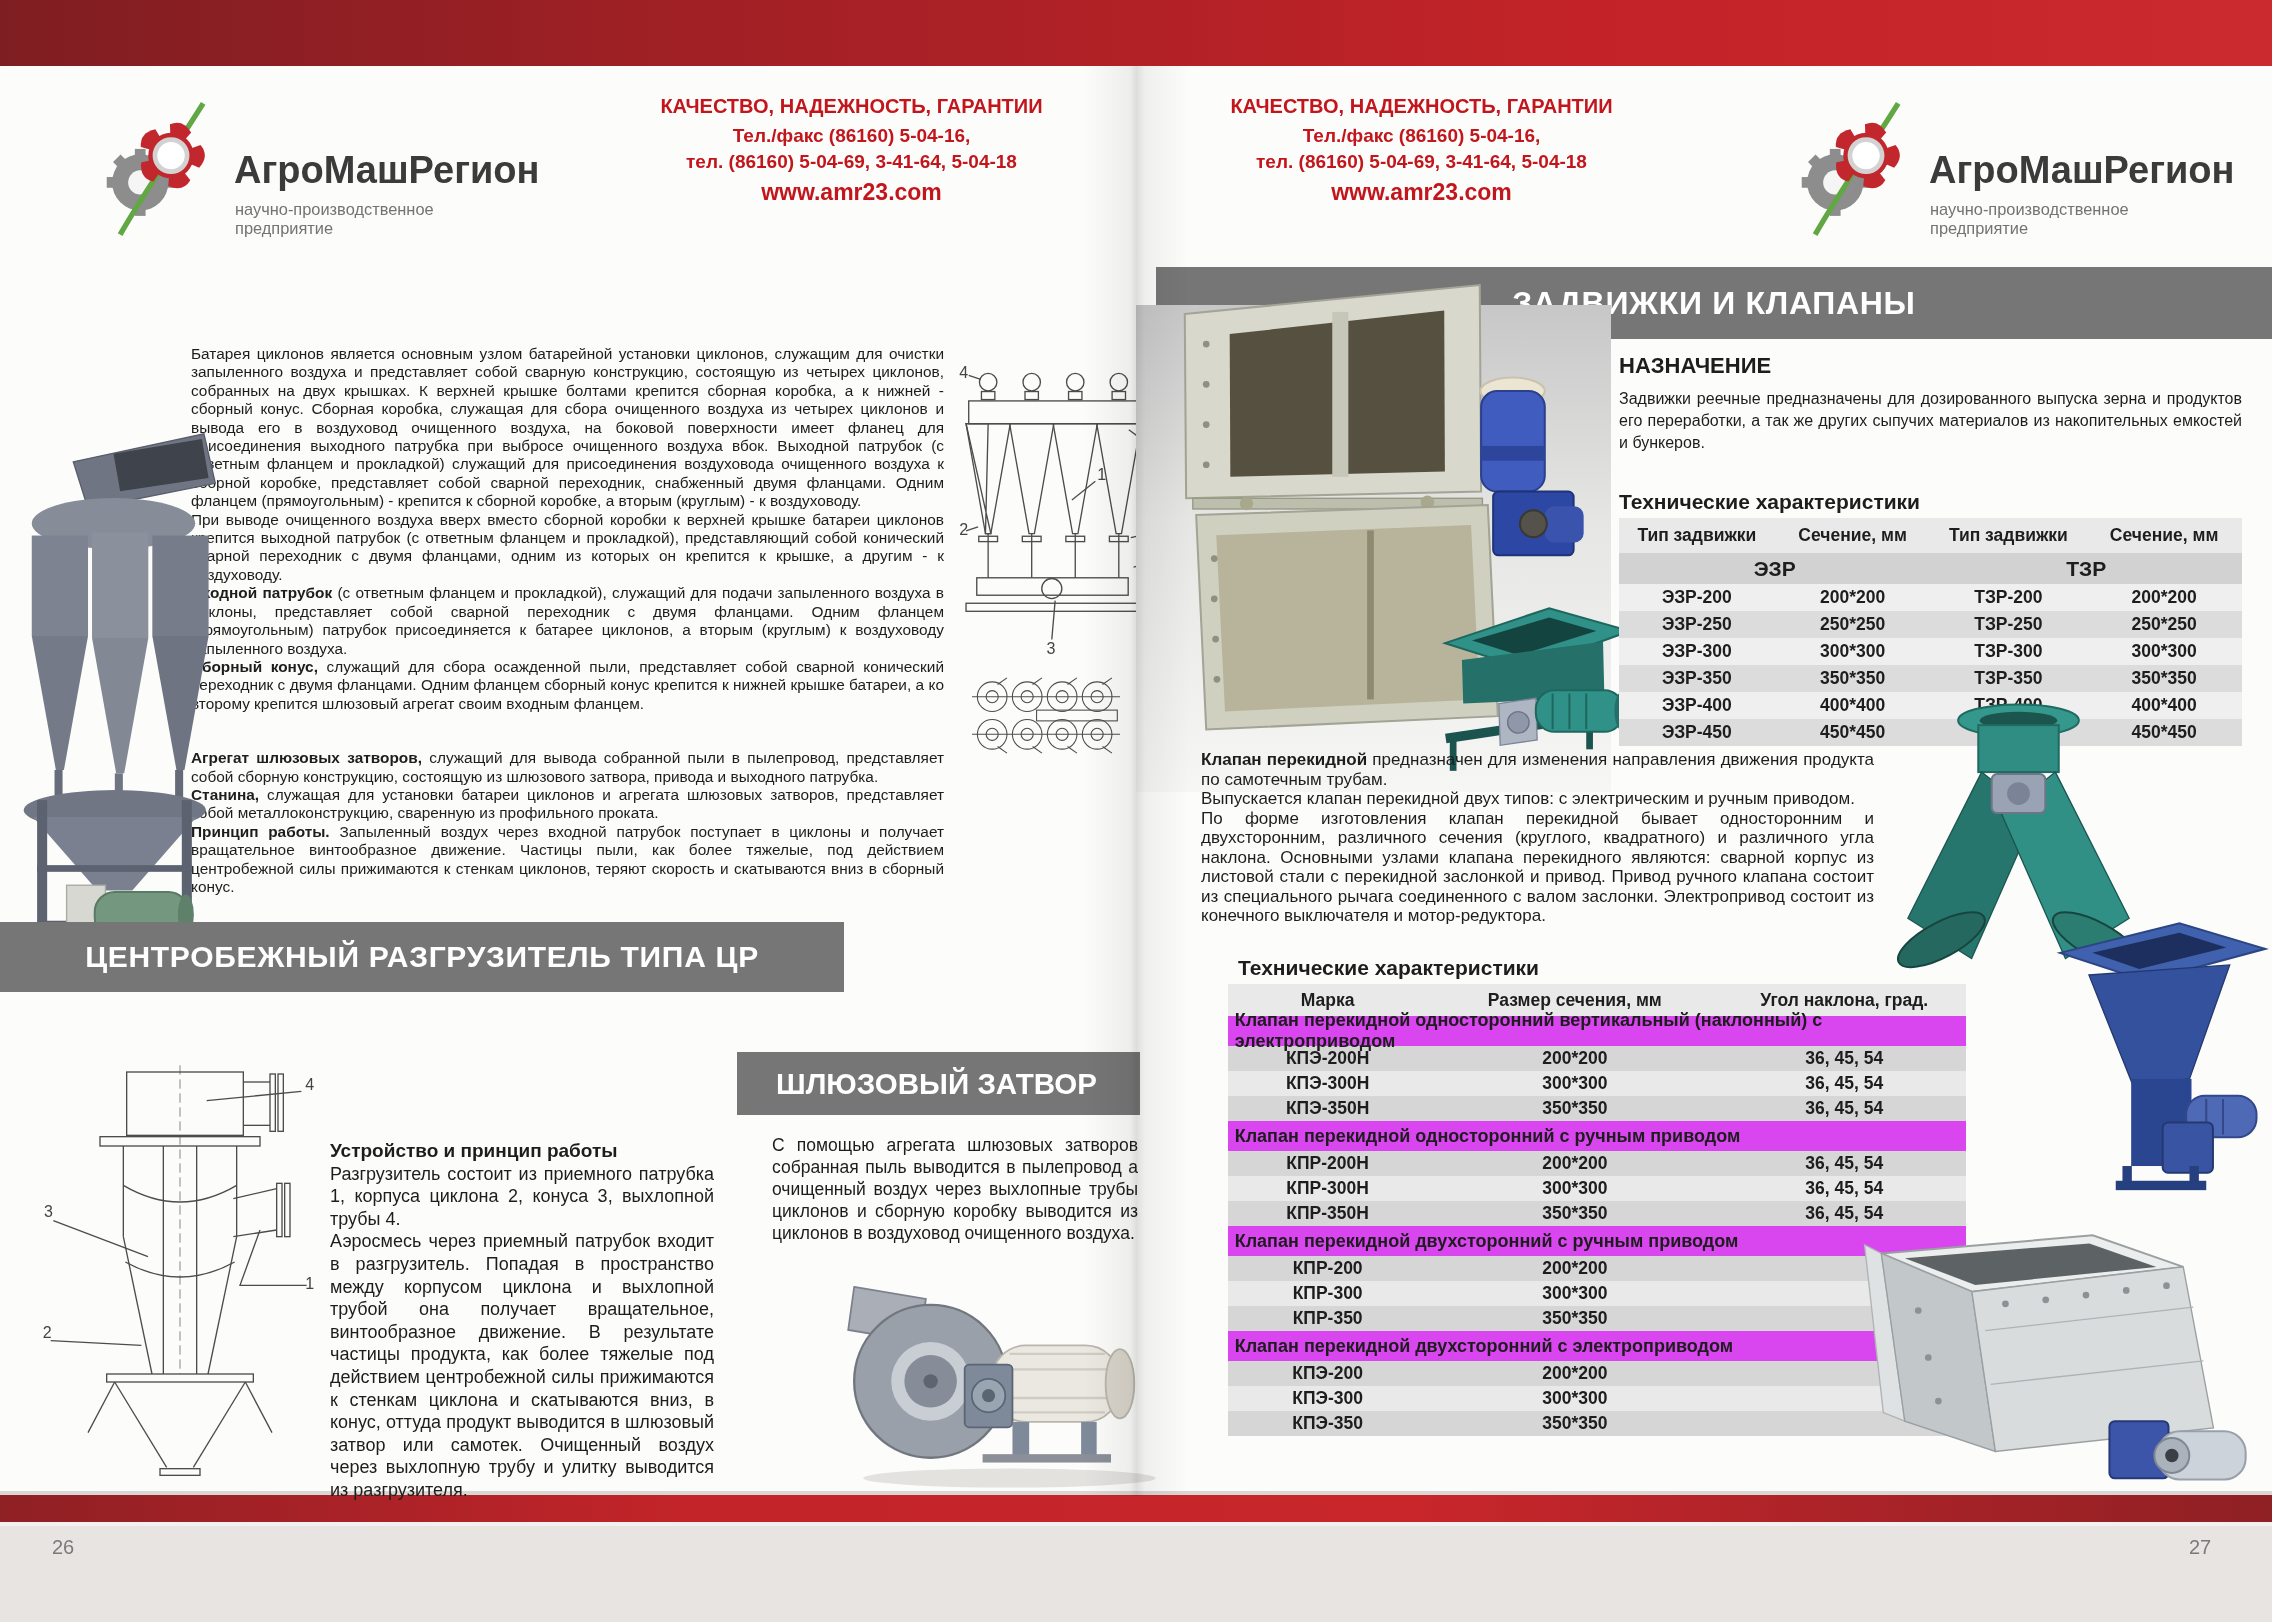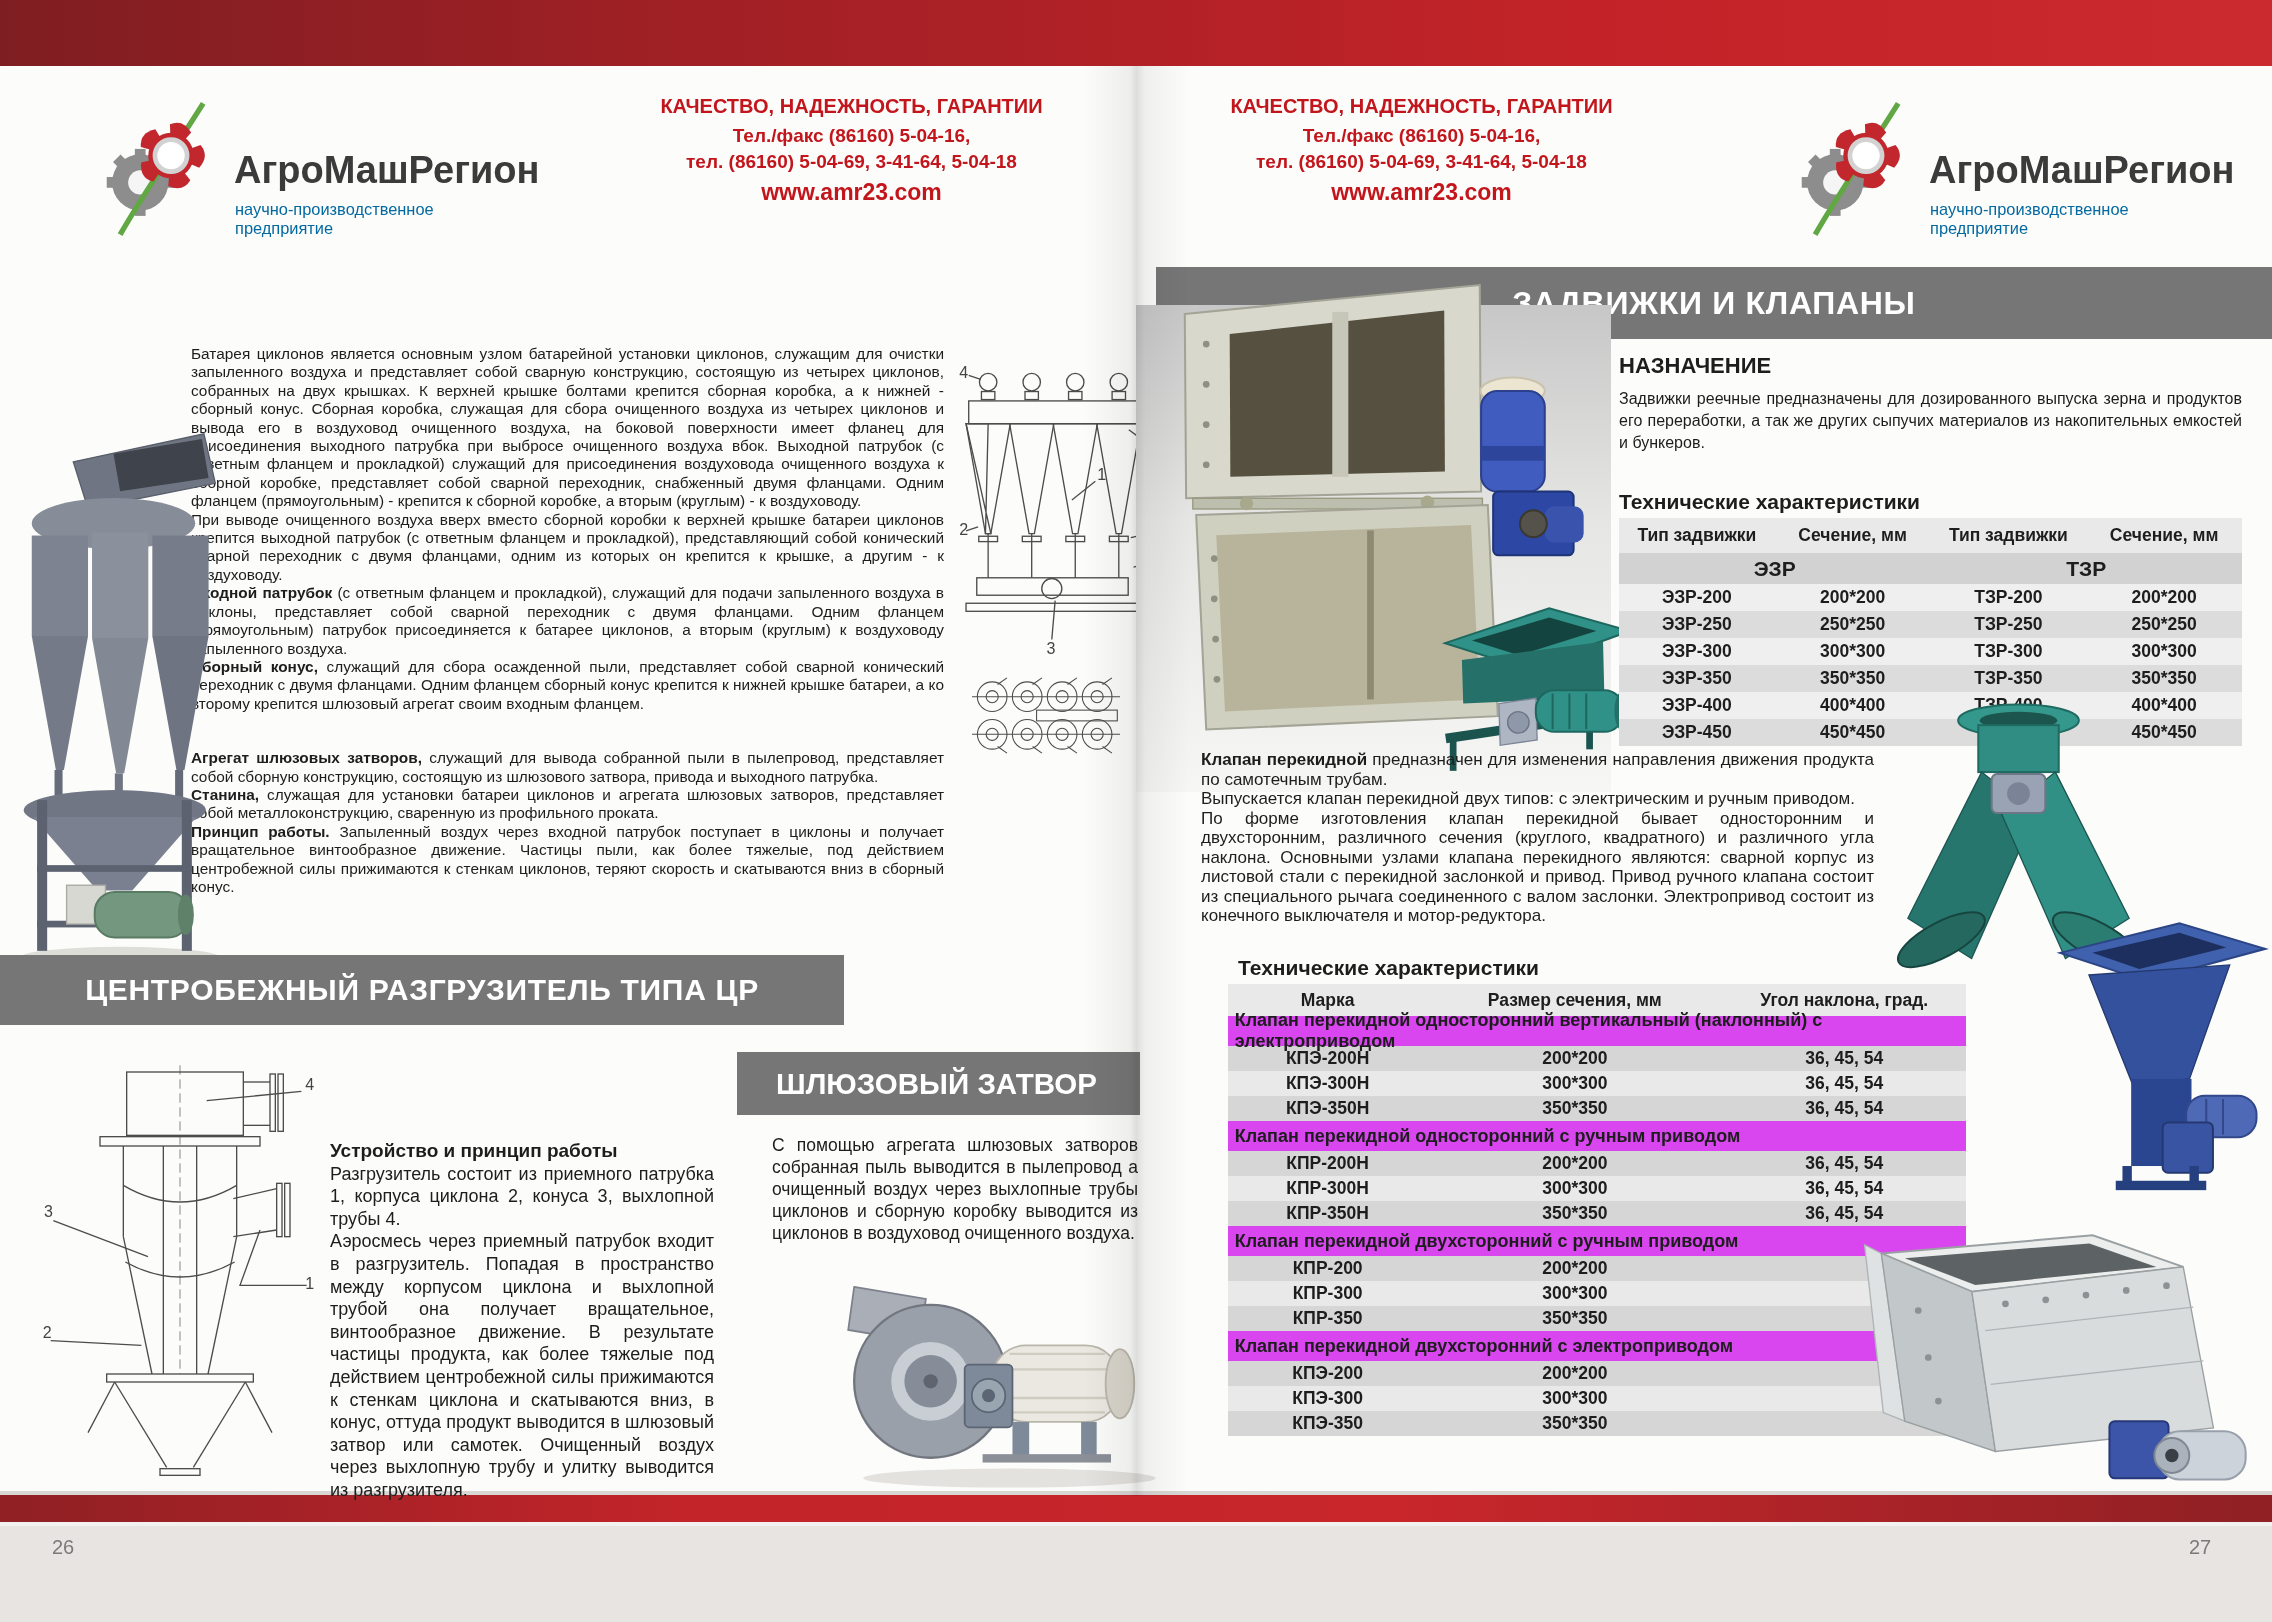--- a/index.html
+++ b/index.html
@@ -5,21 +5,21 @@
   html,body{margin:0;padding:0;background:#9a9a9a;}
   .spread{position:relative;width:2273px;height:1623px;background:#fcfcfb;overflow:hidden;
           font-family:"Liberation Sans",sans-serif;color:#1d1d1d;}
   .abs{position:absolute;}
   .just{text-align:justify;}
   .bold{font-weight:bold;}
   .graybar{background:#767676;color:#fff;font-weight:bold;display:flex;align-items:center;}
   .center{justify-content:center;text-align:center;}
   .redtxt{color:#c3161c;font-weight:bold;}
   .brand{font-weight:bold;color:#3b3b3b;}
-  .sub{color:#0369a1;}
+  .sub{color:#737373;}
   p{margin:0;}
   .gap{margin-top:36px;}
   
   .trow{display:flex;align-items:center;}
   .t1 .c{width:25%;text-align:center;}
   .t1 .half{width:50%;text-align:center;}
   .t2 .c1{width:27%;text-align:center;}
   .t2 .c2{width:40%;text-align:center;}
   .t2 .c3{width:33%;text-align:center;}
   .rowA{background:#efefef;justify-content:flex-end;}
@@ -228,21 +228,21 @@
           <circle cx="134" cy="88" r="9"></circle>
           <line x1="142" y1="106" x2="156" y2="116"></line>
         <circle cx="186" cy="88" r="22"></circle>
           <circle cx="186" cy="88" r="9"></circle>
           <line x1="194" y1="106" x2="208" y2="116"></line>
       </g>
       <rect x="96" y="52" width="120" height="16"></rect>
     </svg>
   </div>
 
-  <div class="abs graybar center" style="left:0;top:955px;width:844px;height:70px;font-size:30px;letter-spacing:0.7px;">
+  <div class="abs graybar center" style="left:0;top:922px;width:844px;height:70px;font-size:30px;letter-spacing:0.7px;">
     <span>ЦЕНТРОБЕЖНЫЙ РАЗГРУЗИТЕЛЬ ТИПА ЦР</span>
   </div>
 
   <div class="abs" style="left:39px;top:1062px;">
     <svg width="282" height="440" viewBox="0 0 420 660" class="schem">
       <line x1="210" y1="5" x2="210" y2="468" stroke-dasharray="14 7" stroke-width="1"></line>
       <rect x="130" y="15" width="175" height="95"></rect>
       <line x1="305" y1="30" x2="345" y2="30"></line>
         <line x1="305" y1="95" x2="345" y2="95"></line>
       <rect x="345" y="18" width="8" height="86"></rect>

